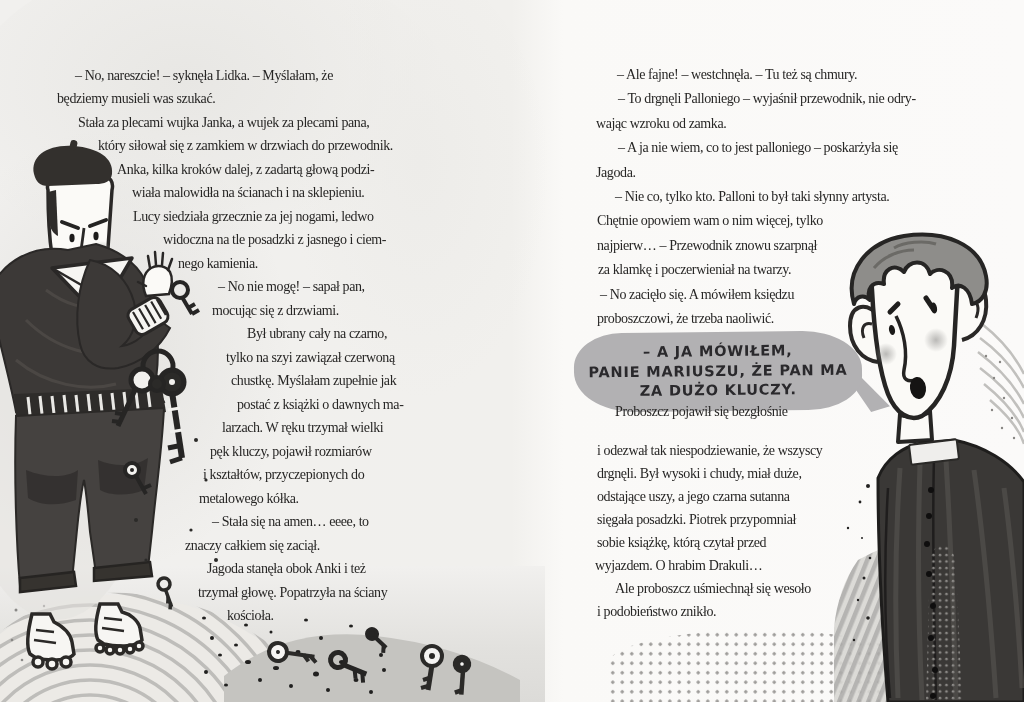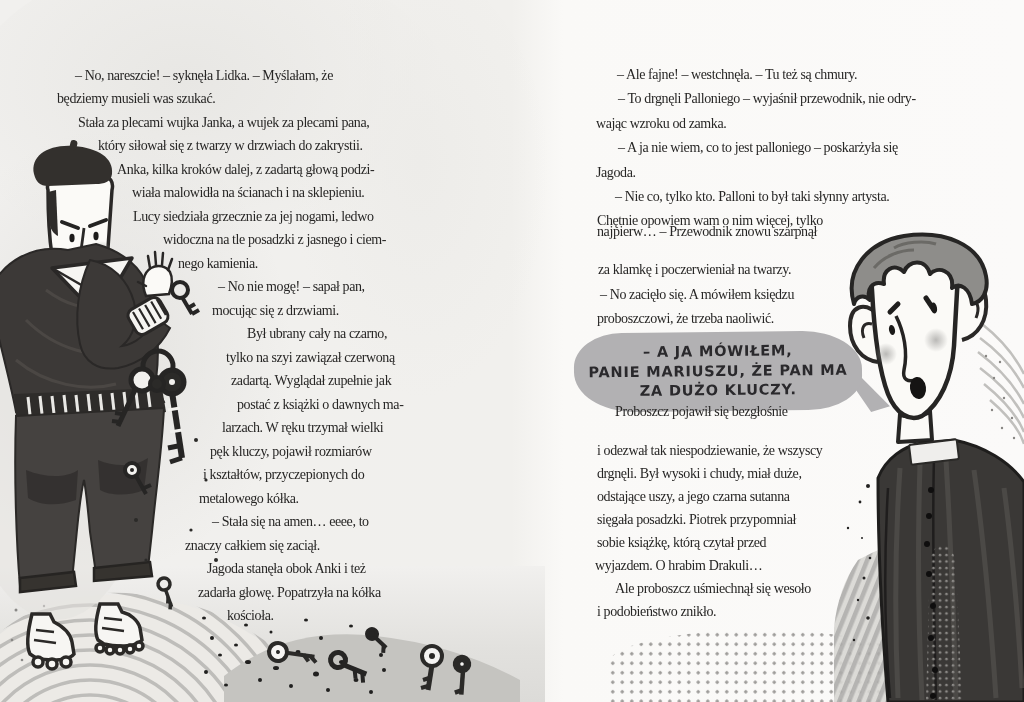--- a/index.html
+++ b/index.html
@@ -364,52 +364,52 @@
   <div class="bubble">
     <div class="bln">– A JA MÓWIŁEM,</div>
     <div class="bln">PANIE MARIUSZU, ŻE PAN MA</div>
     <div class="bln">ZA DUŻO KLUCZY.</div>
   </div>
 
   <div>
     <div class="ln" style="left:75px;top:69px">– No, nareszcie! – syknęła Lidka. – Myślałam, że</div>
     <div class="ln" style="left:57px;top:92px">będziemy musieli was szukać.</div>
     <div class="ln" style="left:78px;top:116px">Stała za plecami wujka Janka, a wujek za plecami pana,</div>
-    <div class="ln" style="left:98px;top:139px">który siłował się z twarzy w drzwiach do zakrystii.</div>
+    <div class="ln" style="left:98px;top:139px">który siłował się z zamkiem w drzwiach do przewodnik.</div>
     <div class="ln" style="left:117px;top:163px">Anka, kilka kroków dalej, z zadartą głową podzi-</div>
     <div class="ln" style="left:132px;top:186px">wiała malowidła na ścianach i na sklepieniu.</div>
     <div class="ln" style="left:133px;top:210px">Lucy siedziała grzecznie za jej nogami, ledwo</div>
     <div class="ln" style="left:163px;top:233px">widoczna na tle posadzki z jasnego i ciem-</div>
     <div class="ln" style="left:178px;top:257px">nego kamienia.</div>
     <div class="ln" style="left:218px;top:280px">– No nie mogę! – sapał pan,</div>
     <div class="ln" style="left:212px;top:304px">mocując się z drzwiami.</div>
     <div class="ln" style="left:247px;top:327px">Był ubrany cały na czarno,</div>
     <div class="ln" style="left:226px;top:351px">tylko na szyi zawiązał czerwoną</div>
-    <div class="ln" style="left:231px;top:374px">zadartą. Wyglądał zupełnie jak</div>
+    <div class="ln" style="left:231px;top:374px">chustkę. Myślałam zupełnie jak</div>
     <div class="ln" style="left:237px;top:398px">postać z książki o dawnych ma-</div>
     <div class="ln" style="left:222px;top:421px">larzach. W ręku trzymał wielki</div>
     <div class="ln" style="left:210px;top:445px">pęk kluczy, pojawił rozmiarów</div>
     <div class="ln" style="left:203px;top:468px">i kształtów, przyczepionych do</div>
     <div class="ln" style="left:199px;top:492px">metalowego kółka.</div>
     <div class="ln" style="left:212px;top:515px">– Stała się na amen… eeee, to</div>
     <div class="ln" style="left:185px;top:539px">znaczy całkiem się zaciął.</div>
     <div class="ln" style="left:207px;top:562px">Jagoda stanęła obok Anki i też</div>
-    <div class="ln" style="left:198px;top:586px">zadarła głowę. Popatrzyła na kółka</div>
+    <div class="ln" style="left:198px;top:586px">trzymał głowę. Popatrzyła na ściany</div>
     <div class="ln" style="left:227px;top:609px">kościoła.</div>
   </div>
 
   <div>
     <div class="ln" style="left:617px;top:68px">– Ale fajne! – westchnęła. – Tu też są chmury.</div>
     <div class="ln" style="left:618px;top:92px">– To drgnęli Palloniego – wyjaśnił przewodnik, nie odry-</div>
     <div class="ln" style="left:596px;top:117px">wając wzroku od zamka.</div>
     <div class="ln" style="left:618px;top:141px">– A ja nie wiem, co to jest palloniego – poskarżyła się</div>
     <div class="ln" style="left:596px;top:166px">Jagoda.</div>
     <div class="ln" style="left:615px;top:190px">– Nie co, tylko kto. Palloni to był taki słynny artysta.</div>
     <div class="ln" style="left:597px;top:214px">Chętnie opowiem wam o nim więcej, tylko</div>
-    <div class="ln" style="left:597px;top:225px">najpierw… – Przewodnik znowu szarpnął</div>
+    <div class="ln" style="left:597px;top:239px">najpierw… – Przewodnik znowu szarpnął</div>
     <div class="ln" style="left:598px;top:263px">za klamkę i poczerwieniał na twarzy.</div>
     <div class="ln" style="left:600px;top:288px">– No zacięło się. A mówiłem księdzu</div>
     <div class="ln" style="left:597px;top:312px">proboszczowi, że trzeba naoliwić.</div>
   </div>
 
   <div>
     <div class="ln" style="left:615px;top:405px">Proboszcz pojawił się bezgłośnie</div>
     <div class="ln" style="left:597px;top:444px">i odezwał tak niespodziewanie, że wszyscy</div>
     <div class="ln" style="left:597px;top:467px">drgnęli. Był wysoki i chudy, miał duże,</div>
     <div class="ln" style="left:597px;top:490px">odstające uszy, a jego czarna sutanna</div>

